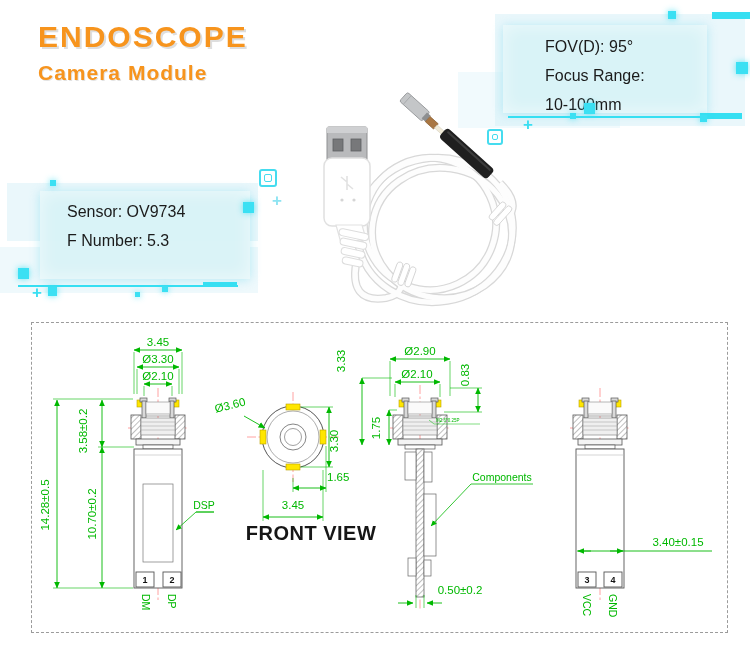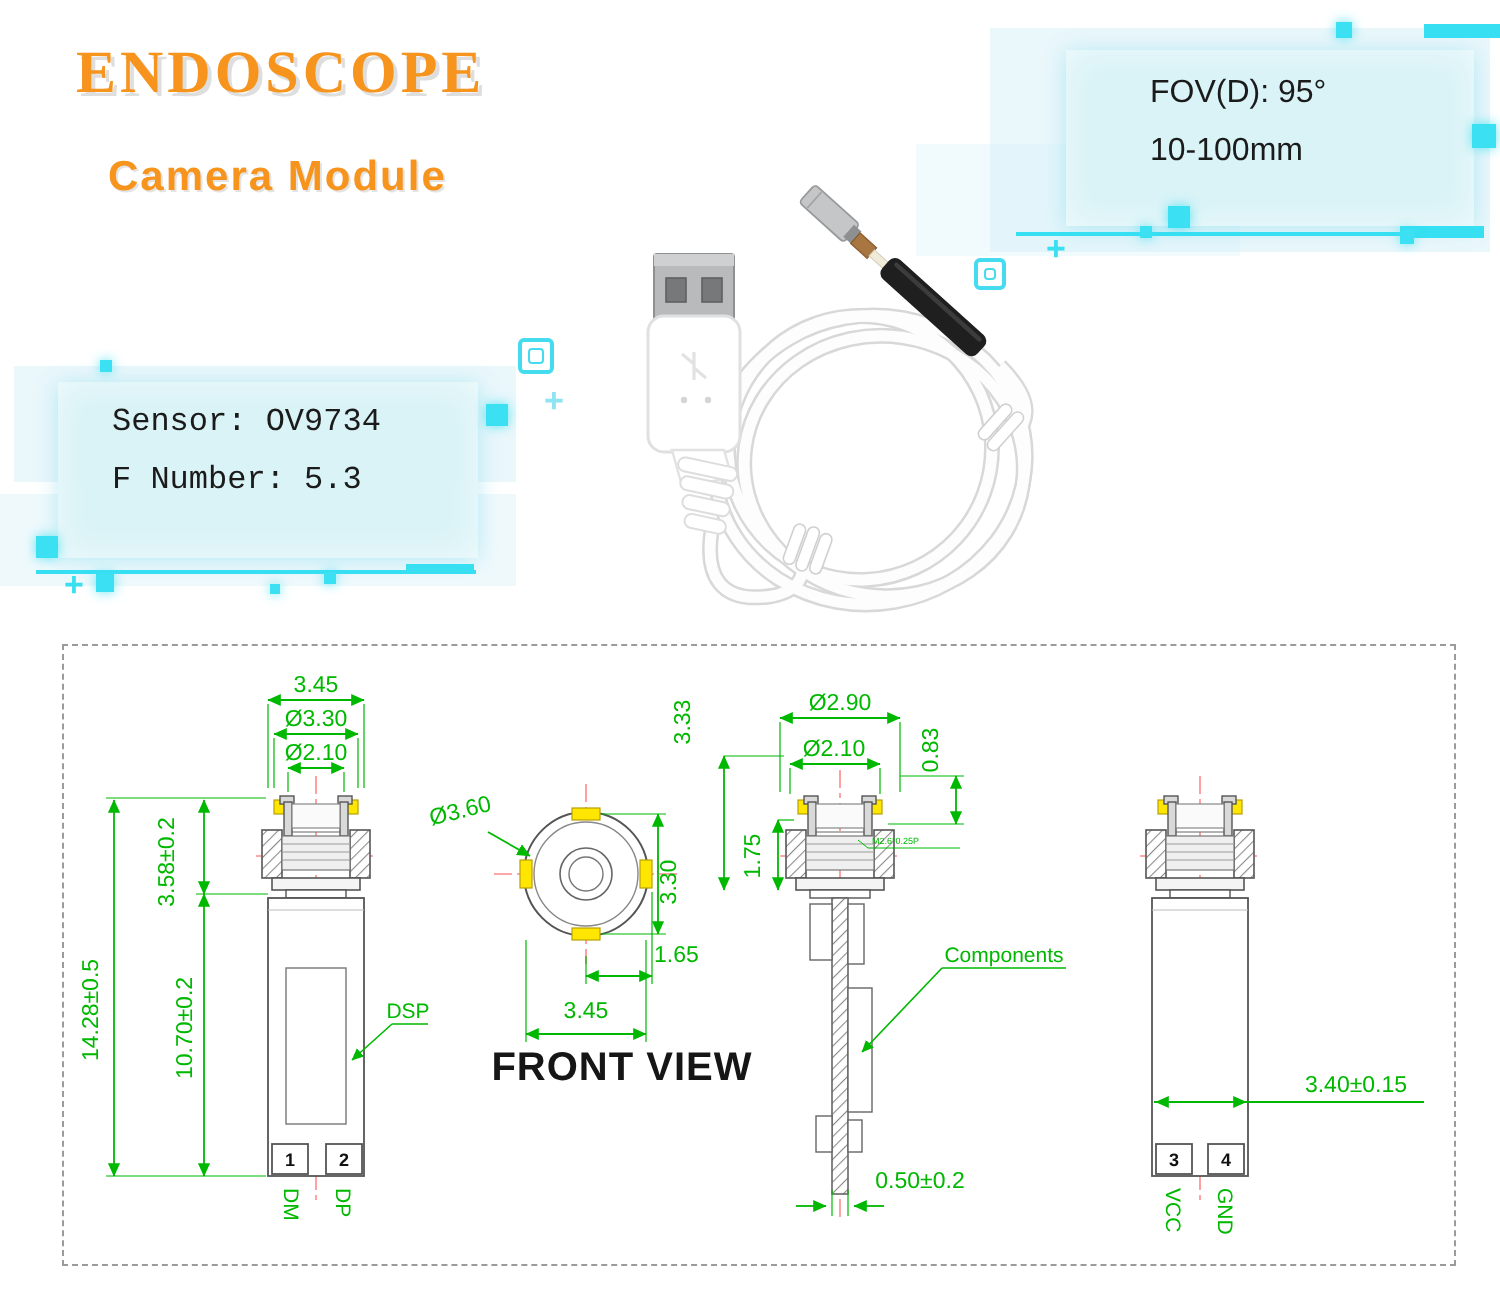--- a/index.html
+++ b/index.html
@@ -4,37 +4,37 @@
 <style>
   html,body{margin:0;padding:0;}
   body{
     width:750px;height:657px;position:relative;overflow:hidden;
     background:#ffffff;font-family:"Liberation Sans",sans-serif;
   }
   .abs{position:absolute;}
   
   .title{
     left:38px;top:20px;font-size:30px;font-weight:bold;letter-spacing:2px;
-    color:#f7941d;text-shadow:2px 2px 0 #dedede;margin:0;font-family:Liberation Serif, serif;
+    color:#f7941d;text-shadow:2px 2px 0 #dedede;margin:0;
   }
   .subtitle{
     left:38px;top:61px;font-size:21px;font-weight:bold;letter-spacing:1px;
-    color:#f7941d;text-shadow:1px 1px 0 #e3e3e3;margin:16px;
+    color:#f7941d;text-shadow:1px 1px 0 #e3e3e3;margin:0;
   }
   
   .glass{background:rgba(214,240,248,0.5);}
   .spec{
     background:rgba(216,242,247,0.95);
     box-shadow:0 1px 10px rgba(110,215,238,0.45), inset 0 0 18px rgba(255,255,255,0.6);
     color:#1b1b1b;font-size:16px;
   }
   .spec div{white-space:nowrap;}
-  .spec-left{left:29px;top:191px;width:210px;height:88px;padding:6px 0 0 27px;box-sizing:border-box;font-family:Liberation Mono, monospace;}
+  .spec-left{left:40px;top:191px;width:210px;height:88px;padding:6px 0 0 27px;box-sizing:border-box;}
   .spec-left div{line-height:29px;}
-  .spec-right{left:533px;top:25px;width:204px;height:88px;padding:7px 0 0 42px;box-sizing:border-box;}
+  .spec-right{left:503px;top:25px;width:204px;height:88px;padding:7px 0 0 42px;box-sizing:border-box;}
   .spec-right div{line-height:29px;}
   
   .sq{background:#3be0f3;box-shadow:0 0 6px rgba(59,224,243,.8);}
   .ln{background:#36dff2;}
   .plus{color:#3adff2;font-size:17px;font-weight:bold;line-height:10px;}
   .plus.soft{color:#8ee4f2;}
   .chip{border:2px solid #45dcef;border-radius:3px;background:rgba(255,255,255,.2);}
   .chip:after{content:"";position:absolute;left:3px;top:3px;right:3px;bottom:3px;border:1px solid #45dcef;border-radius:2px;}
   
   .panel{
@@ -55,20 +55,21 @@
 <div class="abs glass" style="left:495px;top:14px;width:250px;height:112px;"></div>
 <div class="abs glass" style="left:458px;top:72px;width:162px;height:56px;opacity:.7;"></div>
 <div class="abs glass" style="left:7px;top:183px;width:251px;height:58px;"></div>
 <div class="abs glass" style="left:0px;top:247px;width:258px;height:46px;opacity:.8;"></div>
 
 <h1 class="abs title">ENDOSCOPE</h1>
 <h2 class="abs subtitle">Camera Module</h2>
 
 <div class="abs spec spec-right">
   <div>FOV(D): 95°</div>
+  <div>Focus Range:</div>
   <div>10-100mm</div>
 </div>
 <div class="abs spec spec-left">
   <div>Sensor: OV9734</div>
   <div>F Number: 5.3</div>
 </div>
 
 <div class="abs ln" style="left:508px;top:116px;width:232px;height:2px;"></div>
 <div class="abs ln" style="left:700px;top:113px;width:42px;height:6px;"></div>
 <div class="abs ln" style="left:18px;top:285px;width:220px;height:2px;"></div>

